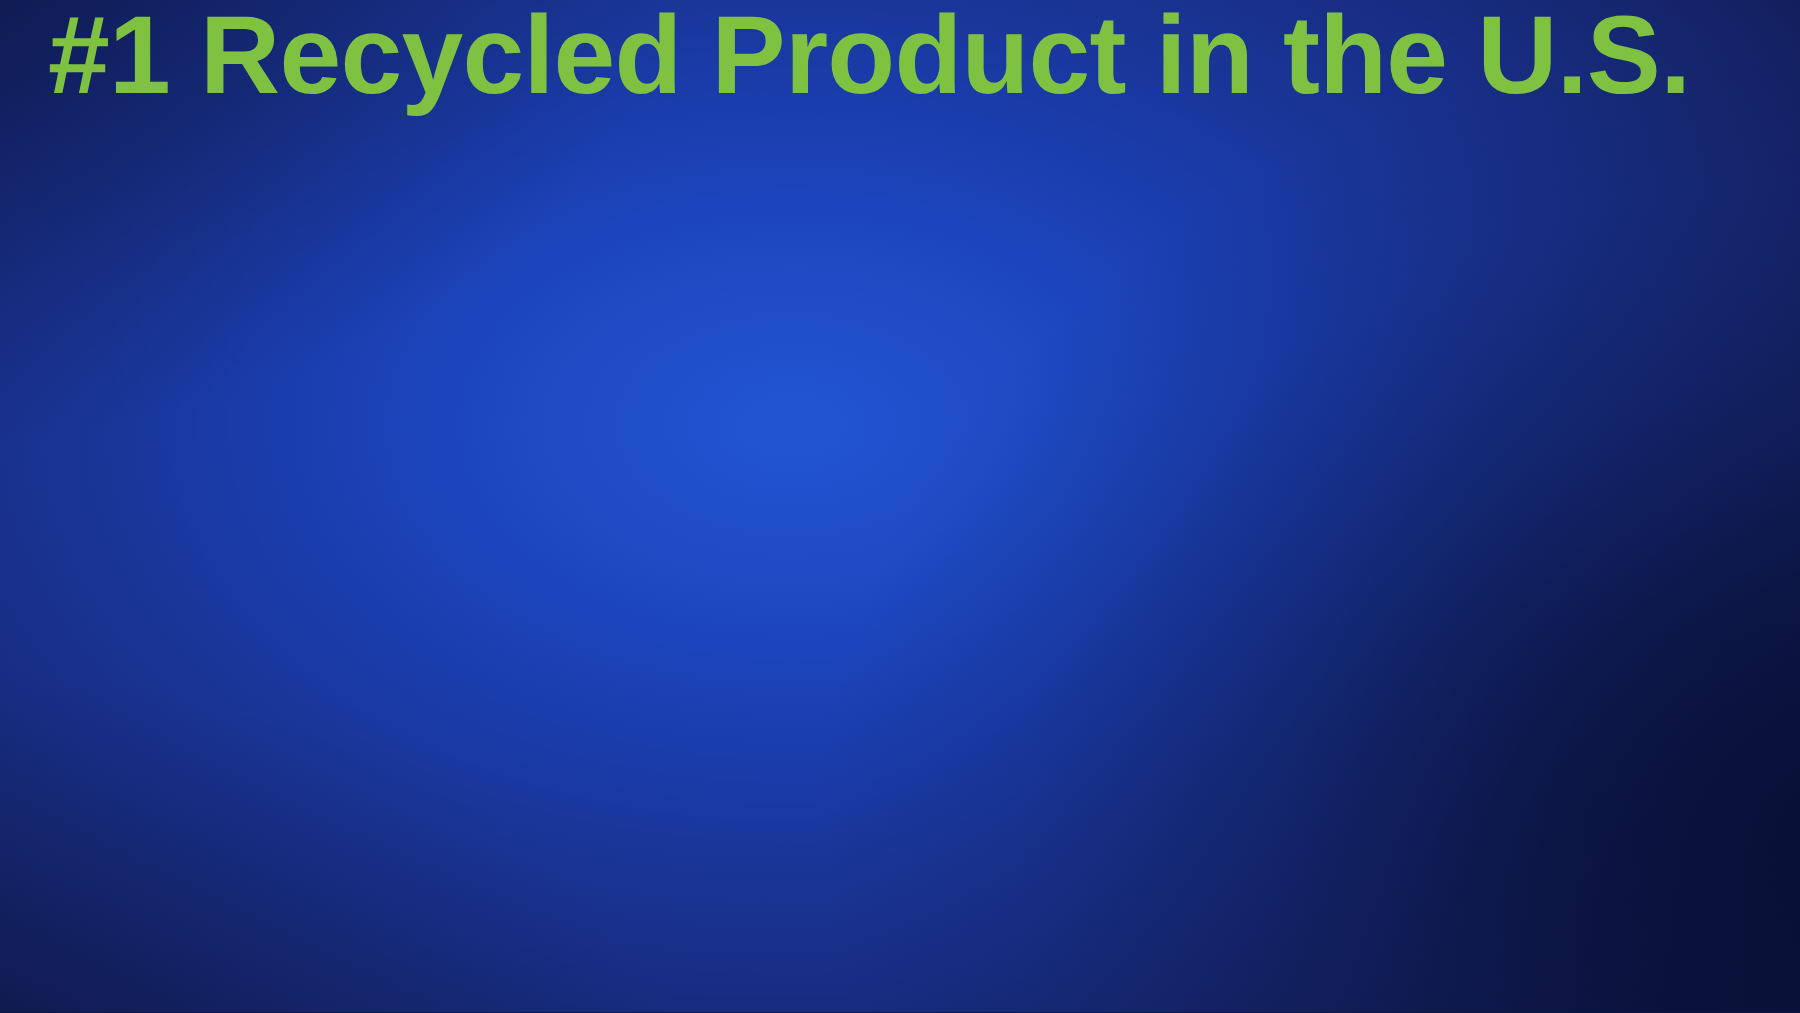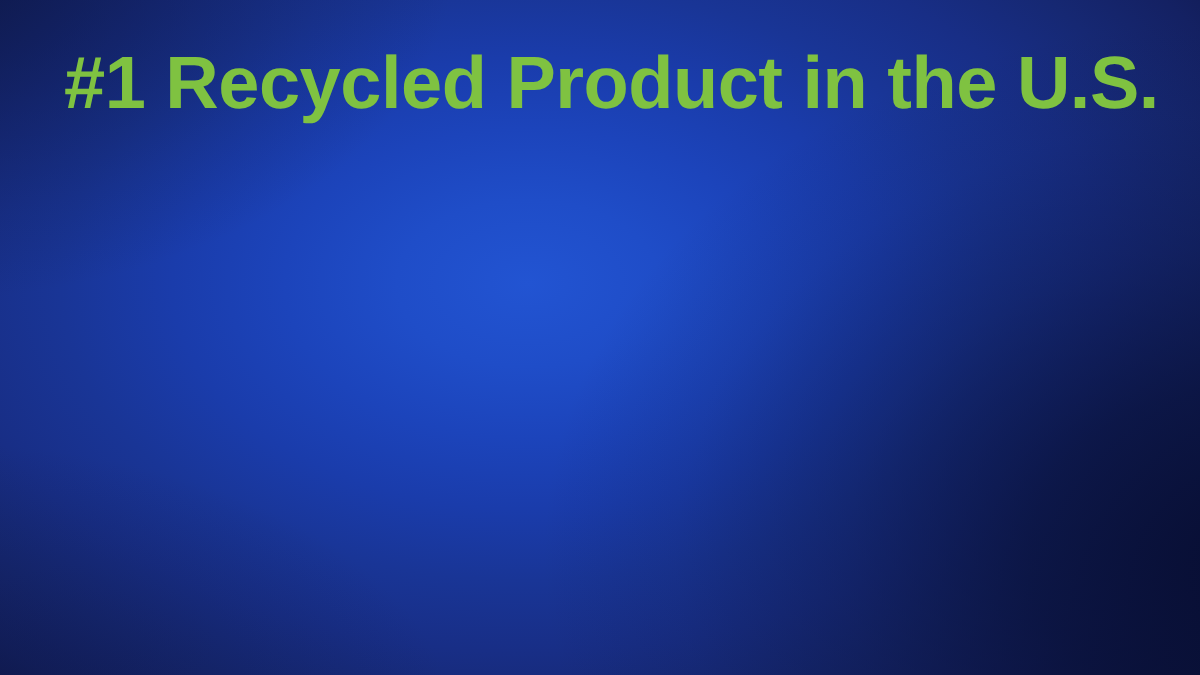--- a/index.html
+++ b/index.html
@@ -88,22 +88,22 @@
   }
 
   
   .headline-wrap {
     position: absolute;
     left: 0;
     top: 0;
     width: 1200px;
     height: 165px;
     display: flex;
-    align-items: center;
-    padding-left: 64px;
+    align-items: flex-start;
+    padding-left: 32px;
     box-sizing: border-box;
     z-index: 3;
   }
 
   .headline {
     margin: 0;
     color: #7fc241;
     font-family: "Liberation Sans", sans-serif;
     font-size: 74px;
     line-height: 1.0;

